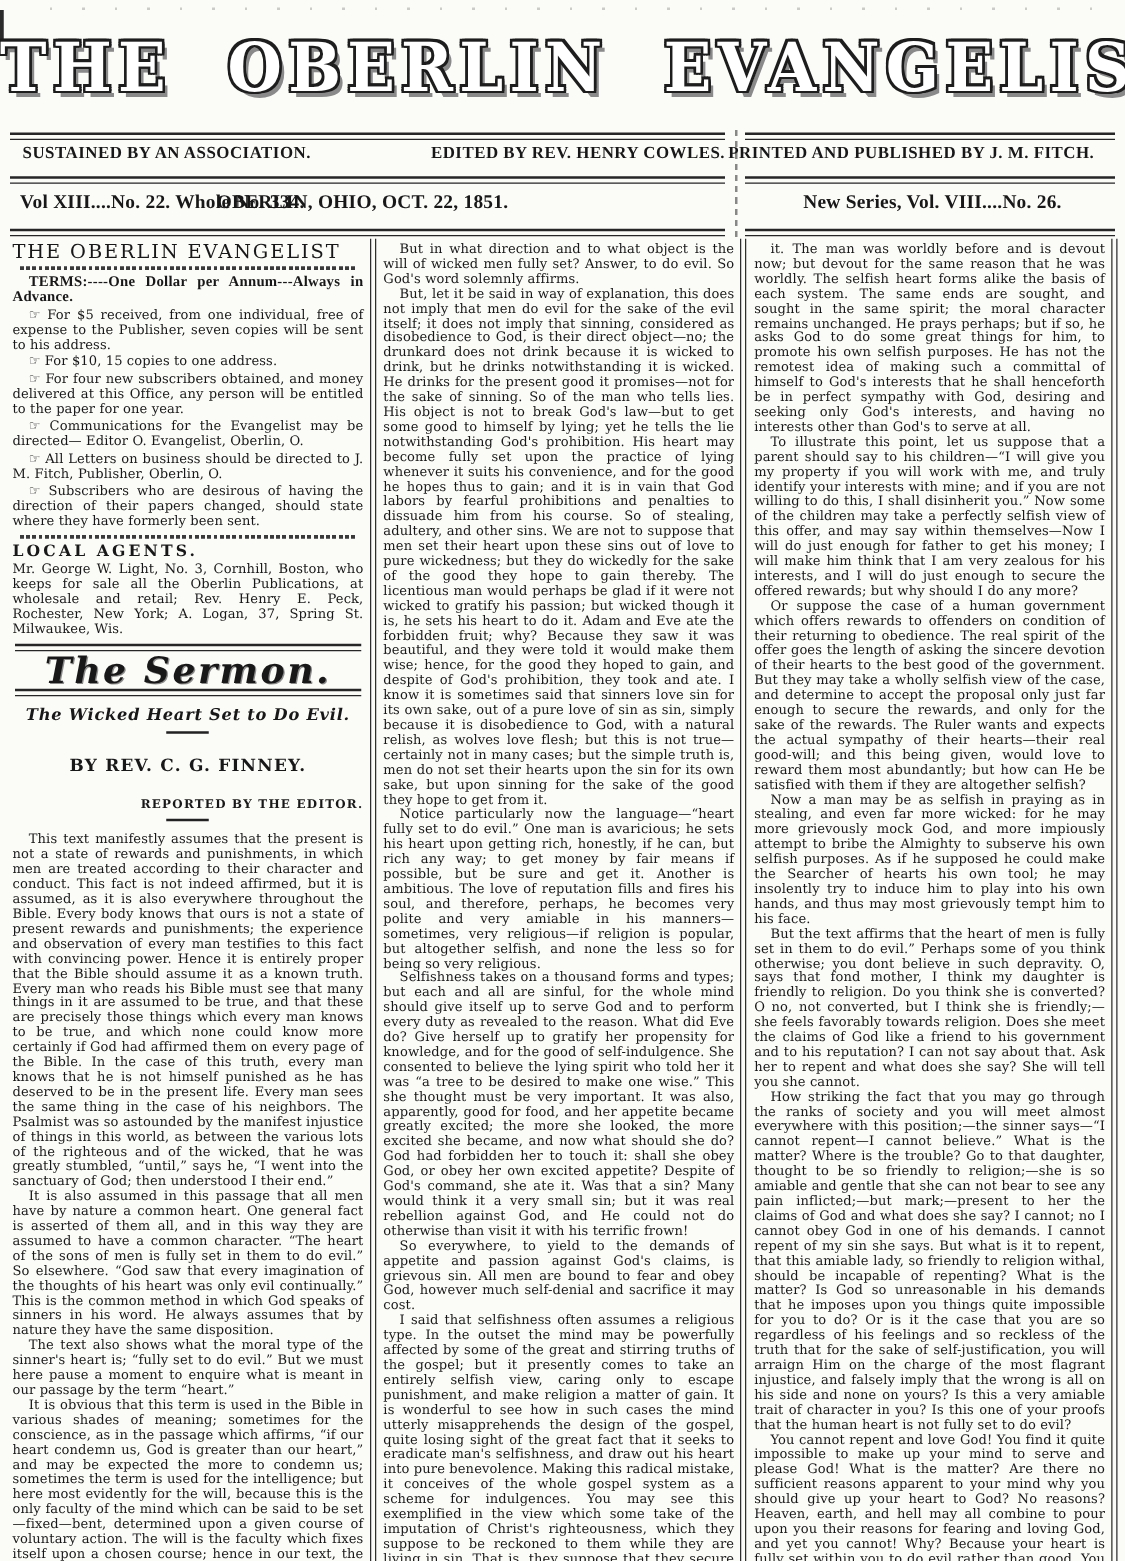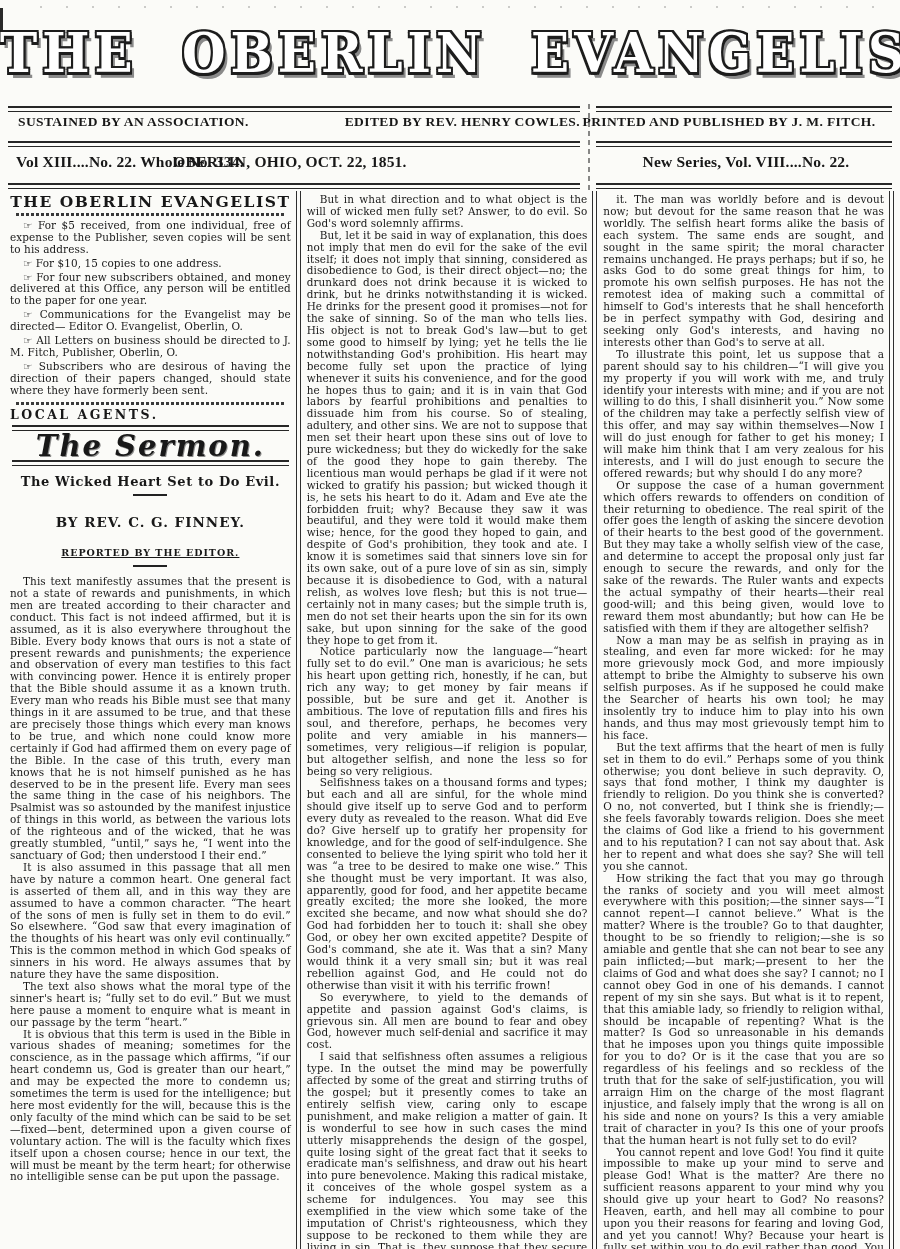--- a/index.html
+++ b/index.html
@@ -53,41 +53,41 @@
   
   .columns{position:absolute;left:6px;right:4px;top:191px;bottom:0;display:flex;}
   .col{width:284px;padding:3px 3px 0 4px;
     font-size:10.45px;line-height:11.9px;text-align:justify;
     letter-spacing:.1px;}
   .vrule{width:3px;border-left:1px solid #2e2e2e;border-right:1px solid #2e2e2e;margin:0 2px;}
   .col p{margin:0;text-indent:13px;}
   .col p.noindent{text-indent:0;}
 
   
-  .c1-head{margin:2px 0 3px 0;text-align:center;font-size:15.5px;font-weight:bold;
+  .c1-head{margin:2px 0 3px 0;text-align:left;font-size:15.5px;font-weight:normal;
     letter-spacing:1.5px;text-indent:0;}
   .intro{text-indent:0;}
   .wavy{height:3px;margin:5px 6px 4px 6px;
     background:repeating-linear-gradient(90deg,#3a3a3a 0 3px, transparent 3px 5px);}
   .terms{font-family:"Liberation Serif", serif;font-weight:bold;font-size:11.8px;
     text-indent:0;margin:2px 0 3px 0 !important;letter-spacing:.2px;}
   .notice{margin:2px 0 2px 0 !important;}
   .agents-head{margin:4px 0 3px 0;text-align:left;font-size:12.5px;font-weight:bold;
     letter-spacing:2.5px;text-indent:0;}
   .agents{margin-bottom:5px !important;}
   .col .drule{margin:4px 2px;}
   .sermon-script{margin:10px 0 8px 0;text-align:center;text-indent:0;
     font-style:italic;font-weight:bold;font-size:29px;letter-spacing:2px;
     text-shadow:1px 1px 0 rgba(30,30,30,.5);}
   .sermon-title{margin:10px 0 2px 0;text-align:center;text-indent:0;
-    font-weight:bold;font-size:13px;letter-spacing:.6px;}
+    font-weight:bold;font-size:13px;letter-spacing:.6px;font-style:italic;}
   .shortrule{width:34px;height:3px;margin:6px auto 6px auto;
     border-top:2px solid #222;}
   .byline{text-align:center;font-weight:bold;font-size:13.5px;letter-spacing:1px;margin:18px 0;}
-  .reported{text-align:center;font-weight:bold;font-size:9.5px;letter-spacing:1px;margin:4px 0 2px 0;text-decoration:underline;}
+  .reported{text-align:right;font-weight:bold;font-size:9.5px;letter-spacing:1px;margin:4px 0 2px 0;}
   .scripture{font-size:10px;margin:4px 0 6px 0 !important;text-indent:0;}
 </style>
 </head>
 <body>
 
 <div class="page">
   <div class="edge-mark"></div>
   <div class="noise"></div>
 
   <h1 class="masthead">THE OBERLIN EVANGELIST.</h1>
@@ -106,44 +106,46 @@
 
   <div class="rule-row rule-b">
     <div class="drule seg-left"></div>
     <div class="gap"></div>
     <div class="drule seg-right"></div>
   </div>
 
   <div class="dateline-row">
     <span class="d-left">Vol XIII....No. 22.  Whole No. 334.</span>
     <span class="d-center">OBERLIN, OHIO, OCT. 22, 1851.</span>
-    <span class="d-right">New Series, Vol. VIII....No. 22.</span>
+    <span class="d-right">New Series, Vol. VIII....No. 26.</span>
   </div>
 
   <div class="rule-row rule-c">
     <div class="drule seg-left"></div>
     <div class="gap"></div>
     <div class="drule seg-right"></div>
   </div>
 
   <div class="hdr-vrule"></div>
 
   <main class="columns">
 
     <section class="col col1">
       <h2 class="c1-head">THE OBERLIN EVANGELIST</h2>
       <div class="wavy"></div>
+      <p class="terms">TERMS:----One Dollar per Annum---Always in Advance.</p>
       <p class="notice">☞ For $5 received, from one individual, free of expense to the Publisher, seven copies will be sent to his address.</p>
       <p class="notice">☞ For $10, 15 copies to one address.</p>
       <p class="notice">☞ For four new subscribers obtained, and money delivered at this Office, any person will be entitled to the paper for one year.</p>
       <p class="notice">☞ Communications for the Evangelist may be directed— Editor O. Evangelist, Oberlin, O.</p>
       <p class="notice">☞ All Letters on business should be directed to J. M. Fitch, Publisher, Oberlin, O.</p>
       <p class="notice">☞ Subscribers who are desirous of having the direction of their papers changed, should state where they have formerly been sent.</p>
       <div class="wavy"></div>
       <h3 class="agents-head">LOCAL AGENTS.</h3>
+      <p class="agents noindent">Mr. George W. Light, No. 3, Cornhill, Boston, who keeps for sale all the Oberlin Publications, at wholesale and retail; Rev. Henry E. Peck, Rochester, New York; A. Logan, 37, Spring St. Milwaukee, Wis.</p>
       <div class="drule"></div>
       <h2 class="sermon-script">The Sermon.</h2>
       <div class="drule"></div>
       <h3 class="sermon-title">The Wicked Heart Set to Do Evil.</h3>
       <div class="shortrule"></div>
       <div class="byline">BY REV. C. G. FINNEY.</div>
       <div class="reported">REPORTED BY THE EDITOR.</div>
       <div class="shortrule"></div>
       <p>This text manifestly assumes that the present is not a state of rewards and punishments, in which men are treated according to their character and conduct.  This fact is not indeed affirmed, but it is assumed, as it is also everywhere throughout the Bible.  Every body knows that ours is not a state of present rewards and punishments; the experience and observation of every man testifies to this fact with convincing power.  Hence it is entirely proper that the Bible should assume it as a known truth.  Every man who reads his Bible must see that many things in it are assumed to be true, and that these are precisely those things which every man knows to be true, and which none could know more certainly if God had affirmed them on every page of the Bible.  In the case of this truth, every man knows that he is not himself punished as he has deserved to be in the present life.  Every man sees the same thing in the case of his neighbors.  The Psalmist was so astounded by the manifest injustice of things in this world, as between the various lots of the righteous and of the wicked, that he was greatly stumbled, “until,” says he, “I went into the sanctuary of God; then understood I their end.”</p>
       <p>It is also assumed in this passage that all men have by nature a common heart.  One general fact is asserted of them all, and in this way they are assumed to have a common character.  “The heart of the sons of men is fully set in them to do evil.”  So elsewhere.  “God saw that every imagination of the thoughts of his heart was only evil continually.”  This is the common method in which God speaks of sinners in his word.  He always assumes that by nature they have the same disposition.</p>

